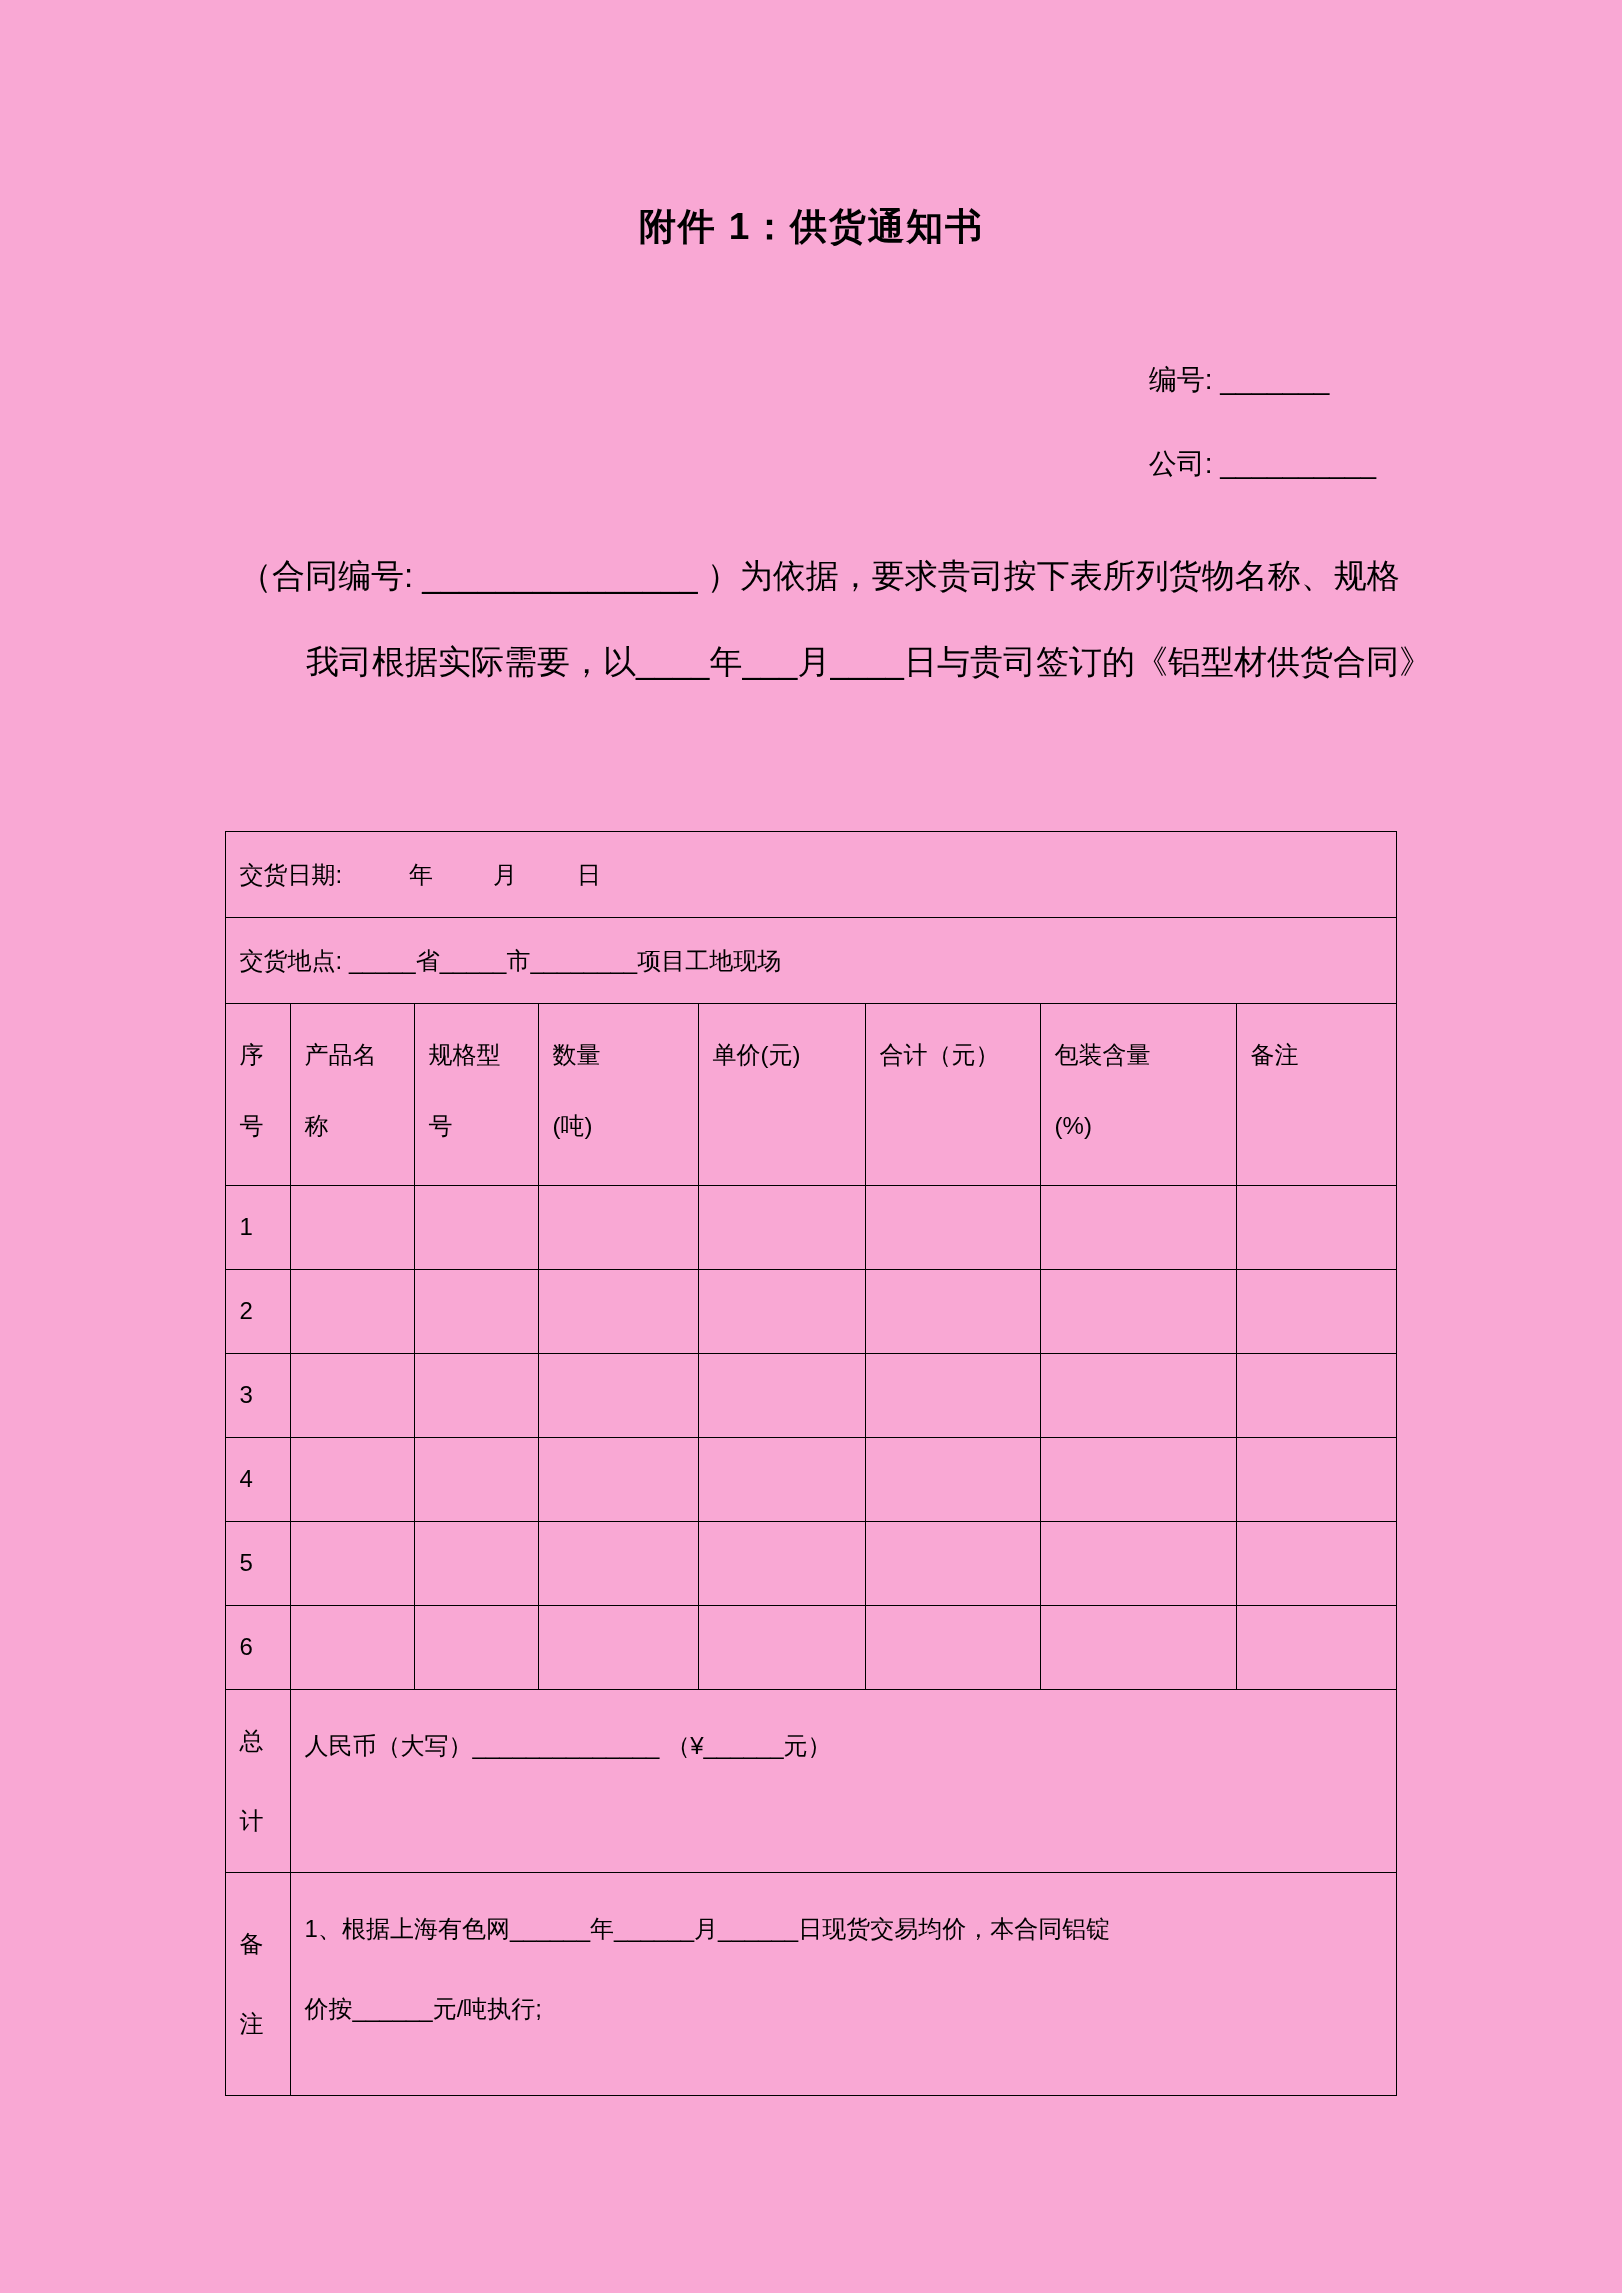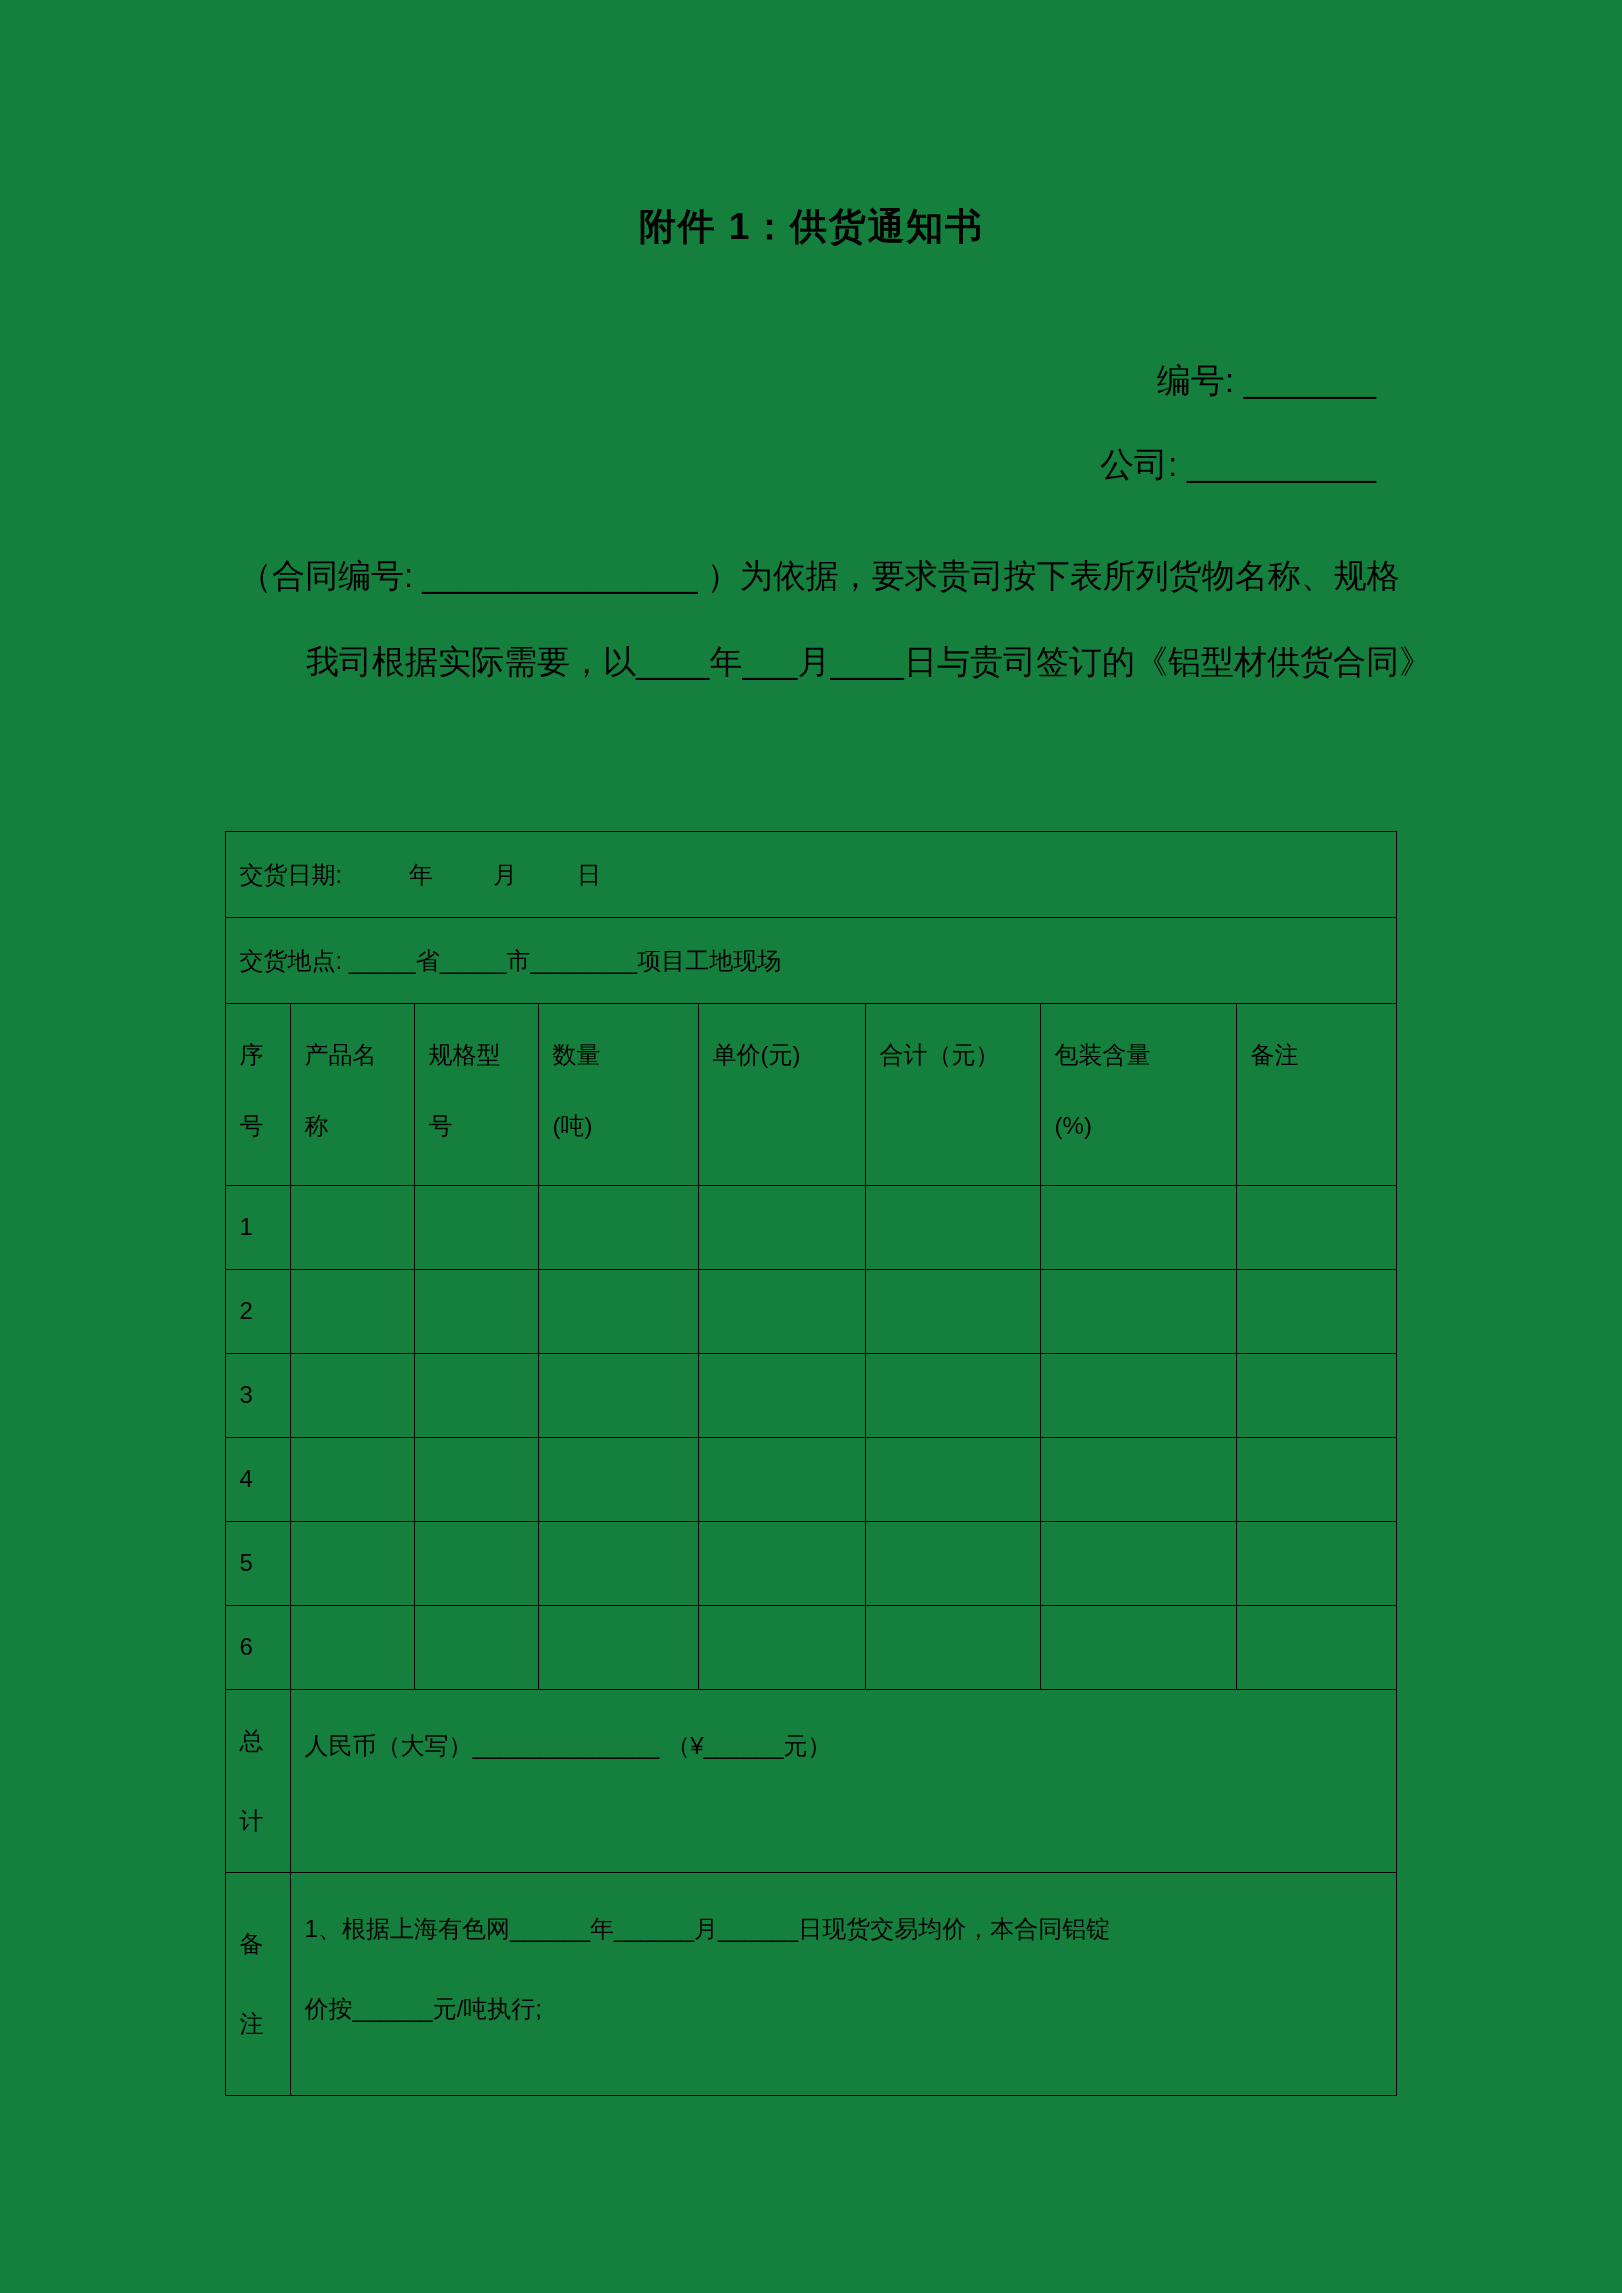--- a/index.html
+++ b/index.html
@@ -5,36 +5,36 @@
   html, body { margin: 0; padding: 0; }
   body {
     width: 1623px;
     height: 2294px;
     background: #ffffff;
     color: #000000;
     font-family: "Liberation Sans", "DejaVu Sans", sans-serif;
     position: relative;
     overflow: hidden;
   }
-  .page { position: absolute; inset: 0; background: #15803d; }
+  .page { position: absolute; inset: 0; background: #f9a8d4; }
 
   .title {
     position: absolute;
     top: 202px; left: 0; width: 100%;
     text-align: center;
     font-size: 37px;
     font-weight: 700;
     letter-spacing: 1.8px;
   }
 
   .meta {
     position: absolute;
     top: 338px; right: 247px;
-    text-align: right;
-    font-size: 34px;
+    text-align: left;
+    font-size: 28px;
   }
   .meta-line { height: 84px; line-height: 84px; white-space: pre; }
 
   .paragraph {
     position: absolute;
     top: 533px; left: 239px; width: 1177px;
     font-size: 33px;
   }
   .para-line { height: 86px; line-height: 86px; white-space: pre; }
   .para-line.indent { text-indent: 67px; }

